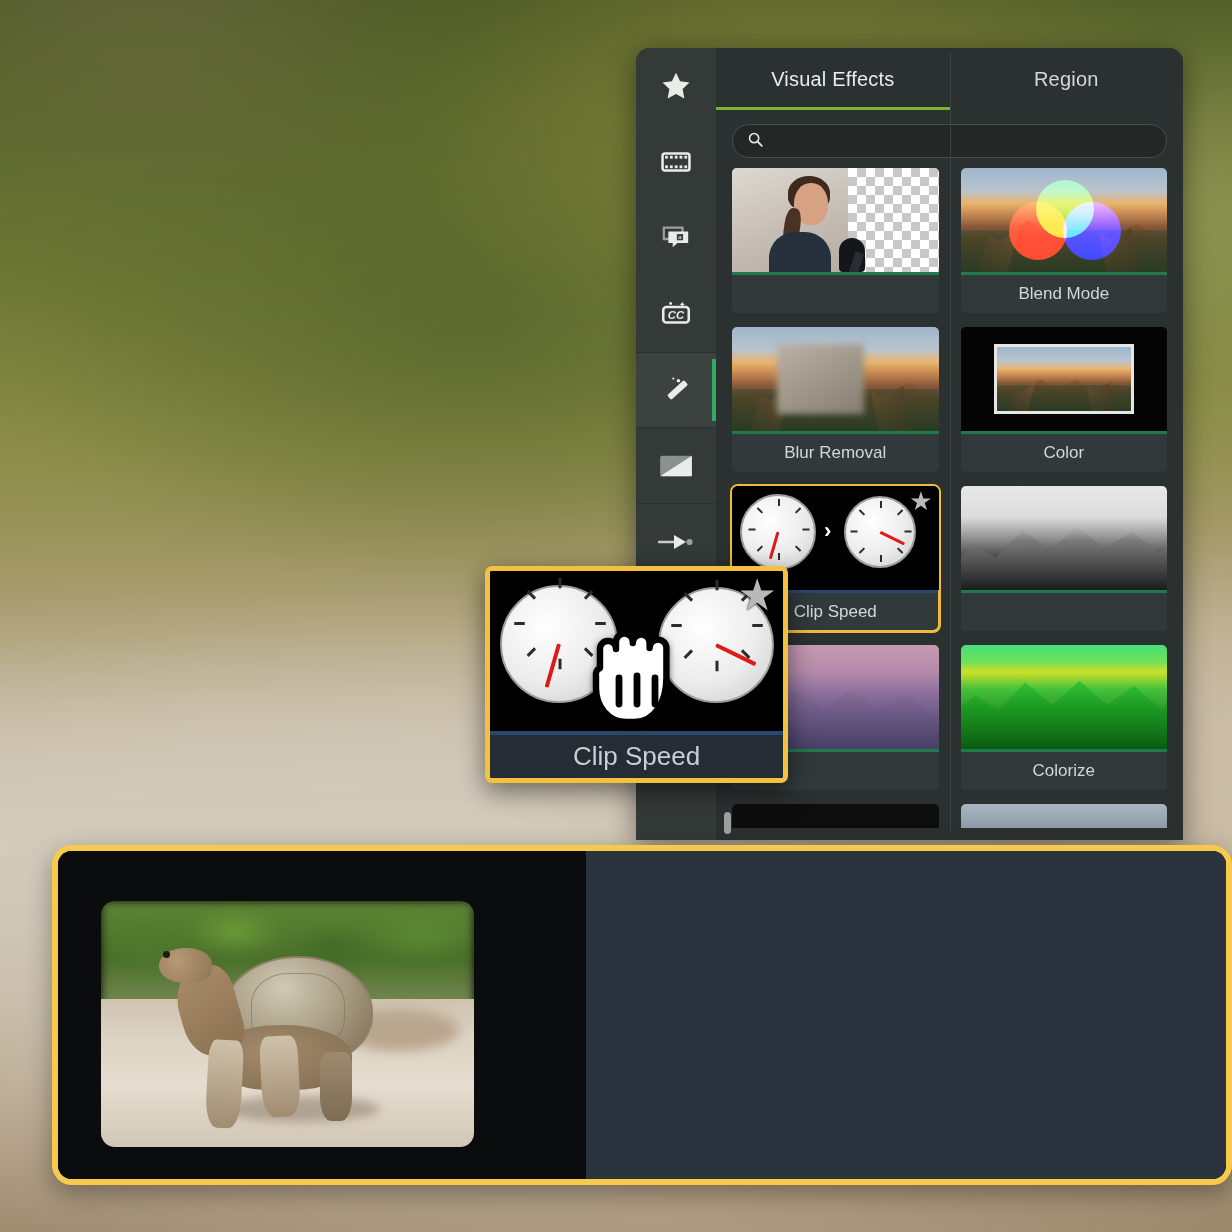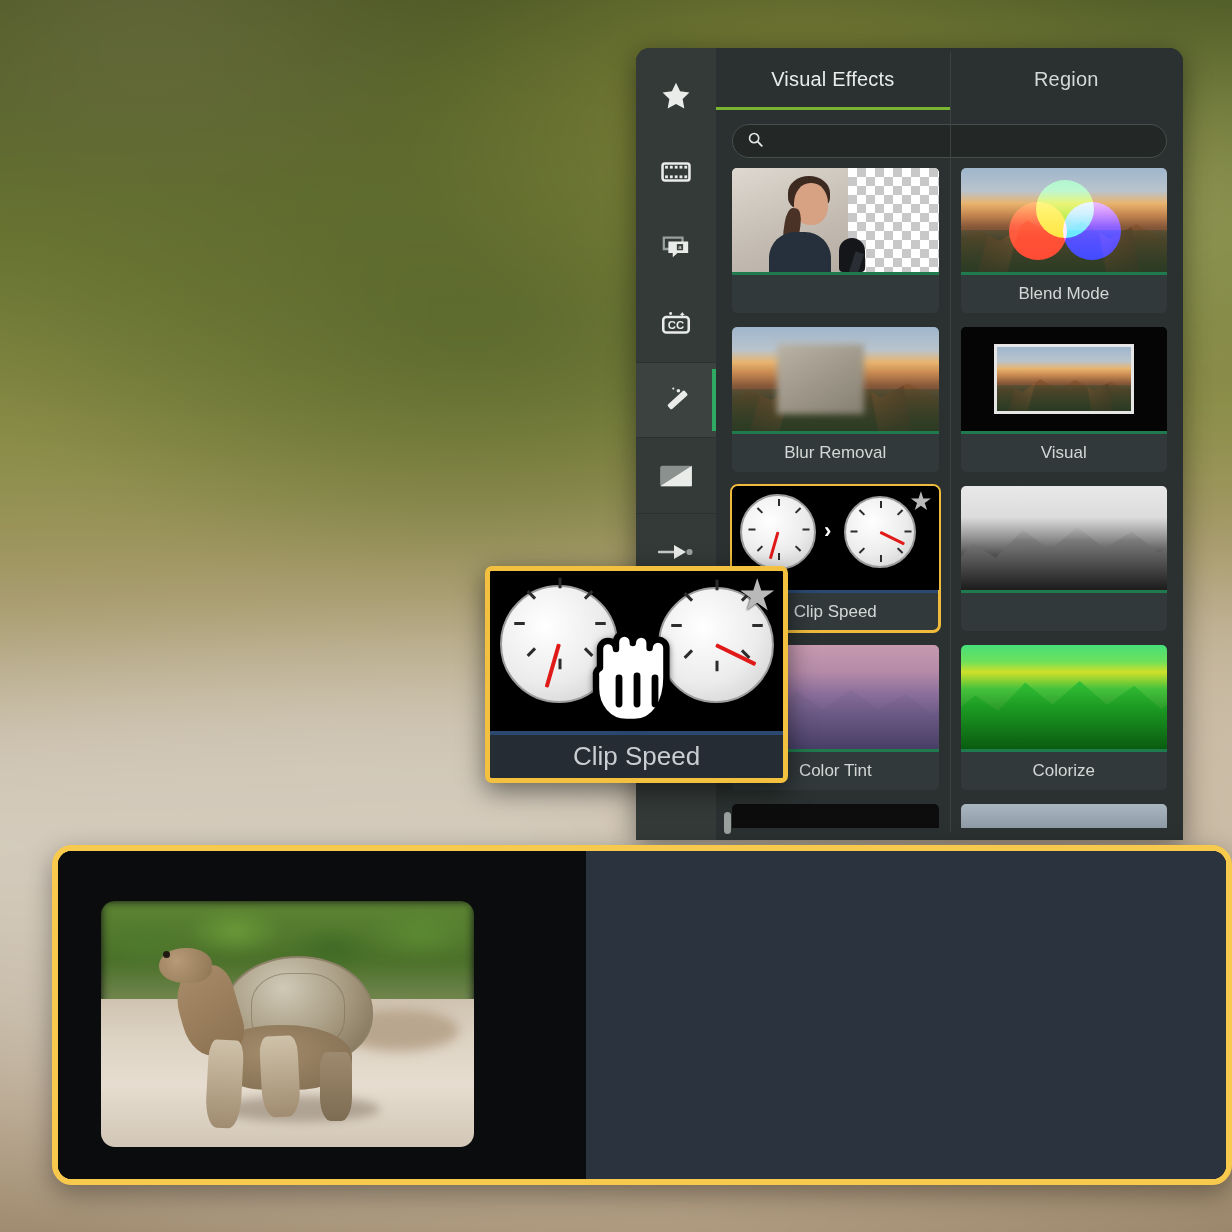--- a/index.html
+++ b/index.html
@@ -50,22 +50,23 @@
     display: flex;
     overflow: hidden;
     box-shadow: 0 6px 28px rgba(0,0,0,0.45);
   }
 
   
   #icon-rail {
     width: 80px;
     background: #343a38;
     flex: 0 0 80px;
-    padding-top: 10px;
+    padding-top: 0;
     position: relative;
+    font-style: italic;
   }
   .rail-item {
     position: relative;
     height: 76px;
     display: flex;
     align-items: center;
     justify-content: center;
   }
   .rail-item.active { background: #3c4240; }
   .rail-item.active::after {
@@ -684,21 +685,21 @@
 
           <div class="card">
             <div class="thumb">
               <div class="tb-border">
                 <div class="inner">
                     <div class="tb-mountain"></div>
                   </div>
               </div>
             </div>
             <div class="accent"></div>
-            <div class="cap">Visual</div>
+            <div class="cap">Color</div>
           </div>
 
           <div class="card selected">
             <div class="thumb">
               <div class="tb-speed">
                 <div class="gauge" style="left:8px; top:8px; width:76px; height:76px;">
                   <span class="tick" style="transform:rotate(0deg)"></span>
                   <span class="tick" style="transform:rotate(45deg)"></span>
                   <span class="tick" style="transform:rotate(90deg)"></span>
                   <span class="tick" style="transform:rotate(135deg)"></span>
@@ -732,21 +733,20 @@
               <div class="tb-bw"></div>
             </div>
             <div class="accent"></div>
           </div>
 
           <div class="card">
             <div class="thumb">
               <div class="tb-tint"></div>
             </div>
             <div class="accent"></div>
-            <div class="cap">Color Tint</div>
           </div>
 
           <div class="card">
             <div class="thumb">
               <div class="tb-green"></div>
             </div>
             <div class="accent"></div>
             <div class="cap">Colorize</div>
           </div>
         </div>

